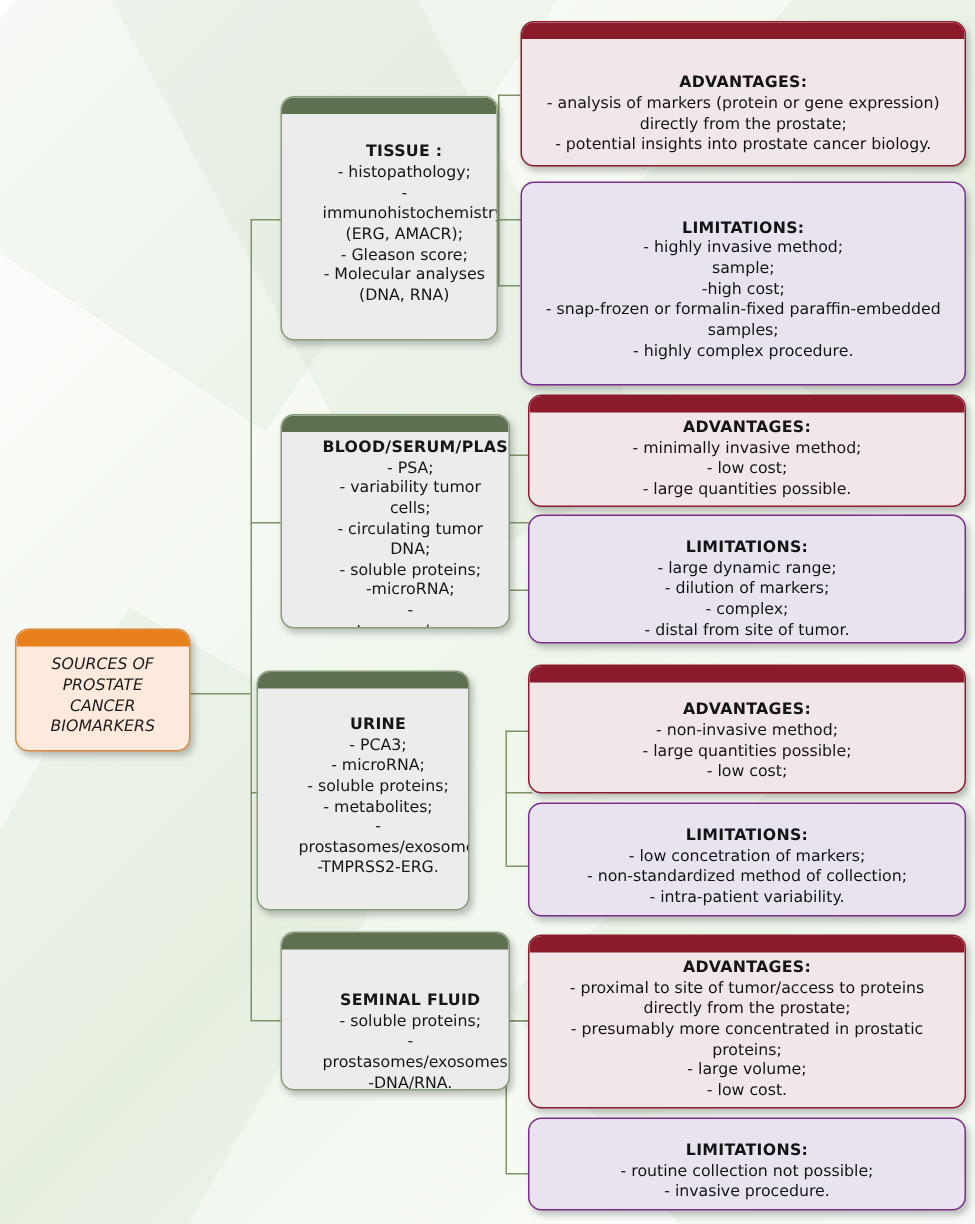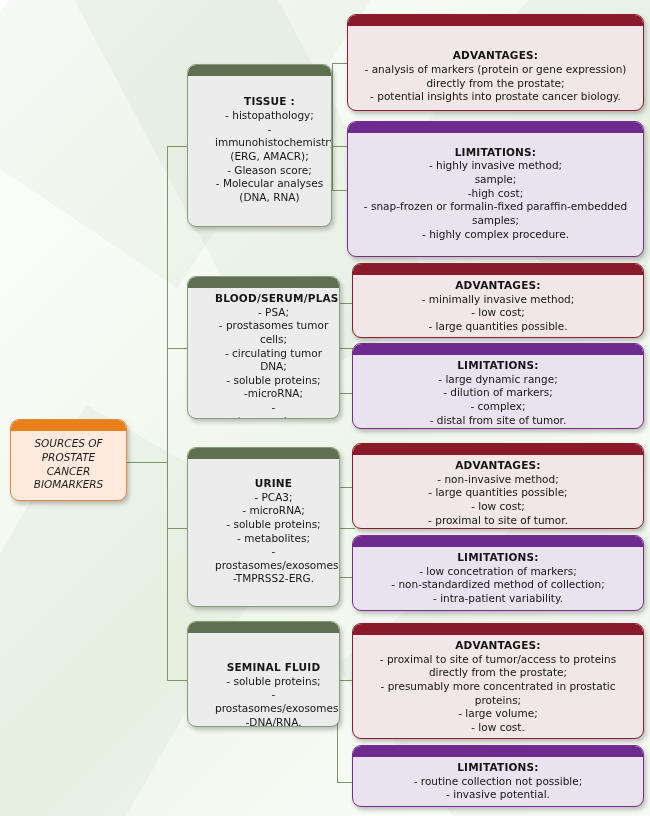--- a/index.html
+++ b/index.html
@@ -88,21 +88,21 @@
   .card.sample { border: 1px solid #8a9c78; background: #ececec; }
   .card.sample .bar { background: #5e7050; }
   .card.sample .body { color: #161616; font-size: 10.5px; margin-left: 20px; }
 
   
   .card.adv { border: 1px solid #8d1c2e; background: #f1e6e8; }
   .card.adv .bar { background: #8b1a2b; }
   .card.adv .body { color: #141414; font-size: 10.5px; justify-content: flex-end; }
 
   
-  .card.lim { border: 1px solid #7b2d8e; background: #e9e3ef; }
+  .card.lim { border: 1px solid #7b2d8e; background: #e9e3ef; align-items: center; }
   .card.lim .bar { background: #6d2a8f; }
   .card.lim .body { color: #141414; font-size: 10.5px; }
 </style>
 </head>
 <body>
 
 <div id="canvas">
 
   <div class="wm wm1"></div>
   <div class="wm wm2"></div>
@@ -182,21 +182,21 @@
       <span class="ln">samples;</span>
       <span class="ln">- highly complex procedure.</span>
     </div>
   </div>
 
   <div class="card sample" style="left:187px; top:276px; width:153px; height:143px;">
     <div class="bar"></div>
     <div class="body">
       <span class="ln ttl">BLOOD/SERUM/PLASMA</span>
       <span class="ln">- PSA;</span>
-      <span class="ln">- prostasomes tumor cells;</span>
+      <span class="ln">- variability tumor cells;</span>
       <span class="ln">- circulating tumor DNA;</span>
       <span class="ln">- soluble proteins;</span>
       <span class="ln">-microRNA;</span>
       <span class="ln">- prostasomes/exosomes.</span>
     </div>
   </div>
 
   <div class="card adv" style="left:352px; top:263px; width:292px; height:75px;">
     <div class="bar"></div>
     <div class="body">
@@ -211,41 +211,40 @@
     <div class="bar"></div>
     <div class="body">
       <span class="ln ttl">LIMITATIONS:</span>
       <span class="ln">- large dynamic range;</span>
       <span class="ln">- dilution of markers;</span>
       <span class="ln">- complex;</span>
       <span class="ln">- distal from site of tumor.</span>
     </div>
   </div>
 
-  <div class="card sample" style="left:187px; top:447px; width:153px; height:160px;">
+  <div class="card sample" style="left:171px; top:447px; width:142px; height:160px;">
     <div class="bar"></div>
     <div class="body">
       <span class="ln ttl">URINE</span>
       <span class="ln">- PCA3;</span>
       <span class="ln">- microRNA;</span>
       <span class="ln">- soluble proteins;</span>
       <span class="ln">- metabolites;</span>
       <span class="ln">- prostasomes/exosomes;</span>
       <span class="ln">-TMPRSS2-ERG.</span>
     </div>
   </div>
 
   <div class="card adv" style="left:352px; top:443px; width:292px; height:86px;">
     <div class="bar"></div>
     <div class="body">
       <span class="ln ttl">ADVANTAGES:</span>
       <span class="ln">- non-invasive method;</span>
       <span class="ln">- large quantities possible;</span>
       <span class="ln">- low cost;</span>
-      <span class="ln">- proximal to site of tumor.</span>
     </div>
   </div>
 
   <div class="card lim" style="left:352px; top:535px; width:292px; height:76px;">
     <div class="bar"></div>
     <div class="body">
       <span class="ln ttl">LIMITATIONS:</span>
       <span class="ln">- low concetration of markers;</span>
       <span class="ln">- non-standardized method of collection;</span>
       <span class="ln">- intra-patient variability.</span>
@@ -273,17 +272,17 @@
       <span class="ln">- large volume;</span>
       <span class="ln">- low cost.</span>
     </div>
   </div>
 
   <div class="card lim" style="left:352px; top:745px; width:292px; height:62px;">
     <div class="bar"></div>
     <div class="body">
       <span class="ln ttl">LIMITATIONS:</span>
       <span class="ln">- routine collection not possible;</span>
-      <span class="ln">- invasive potential.</span>
+      <span class="ln">- invasive procedure.</span>
     </div>
   </div>
 
 </div>
 
 </body></html>

